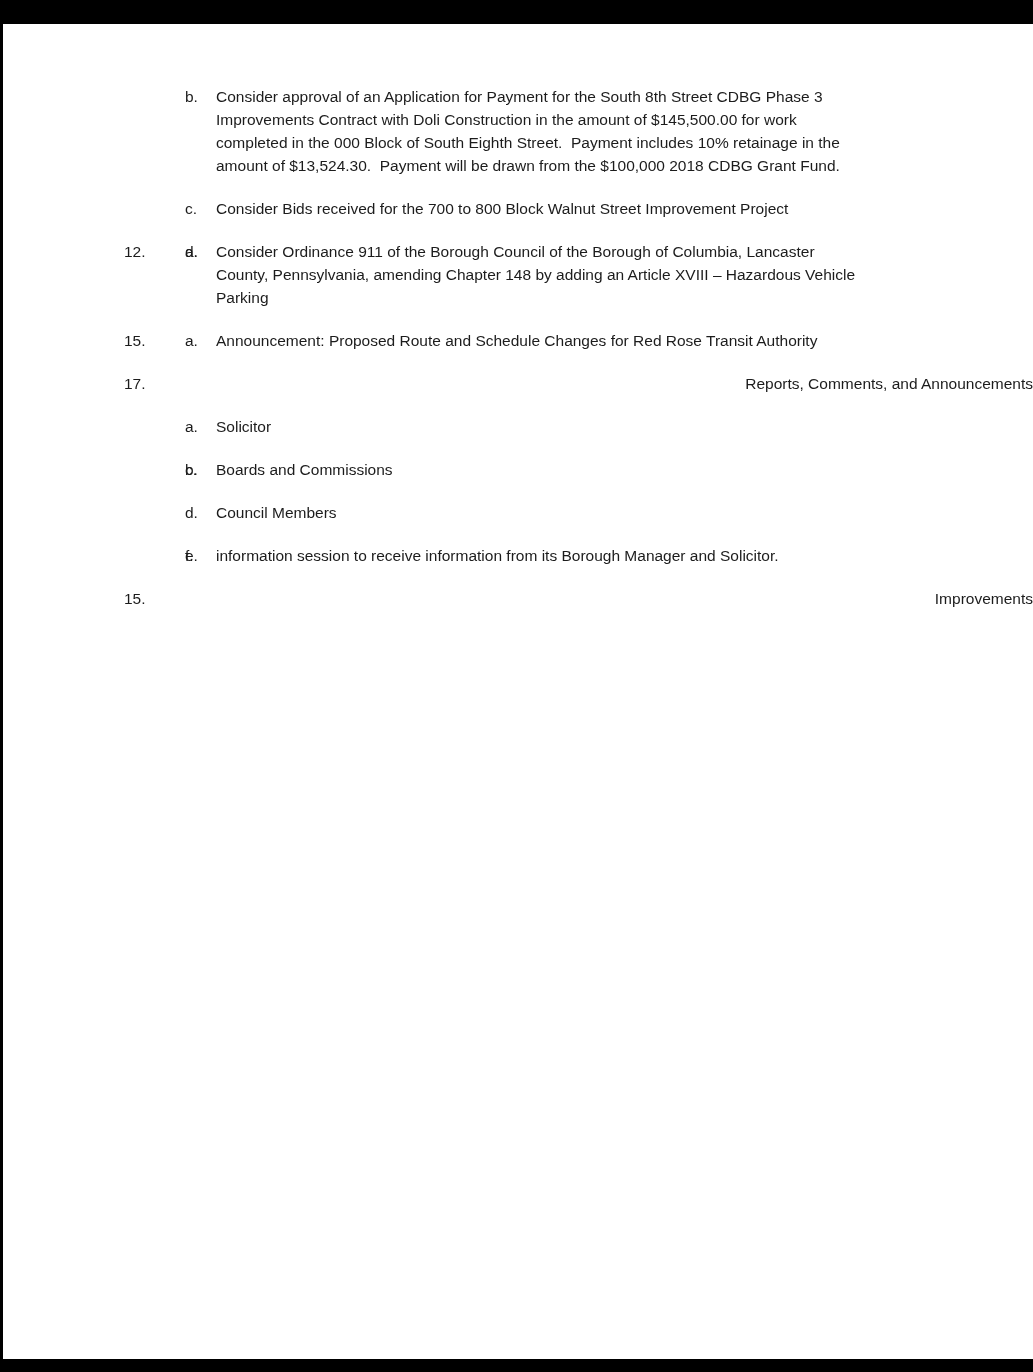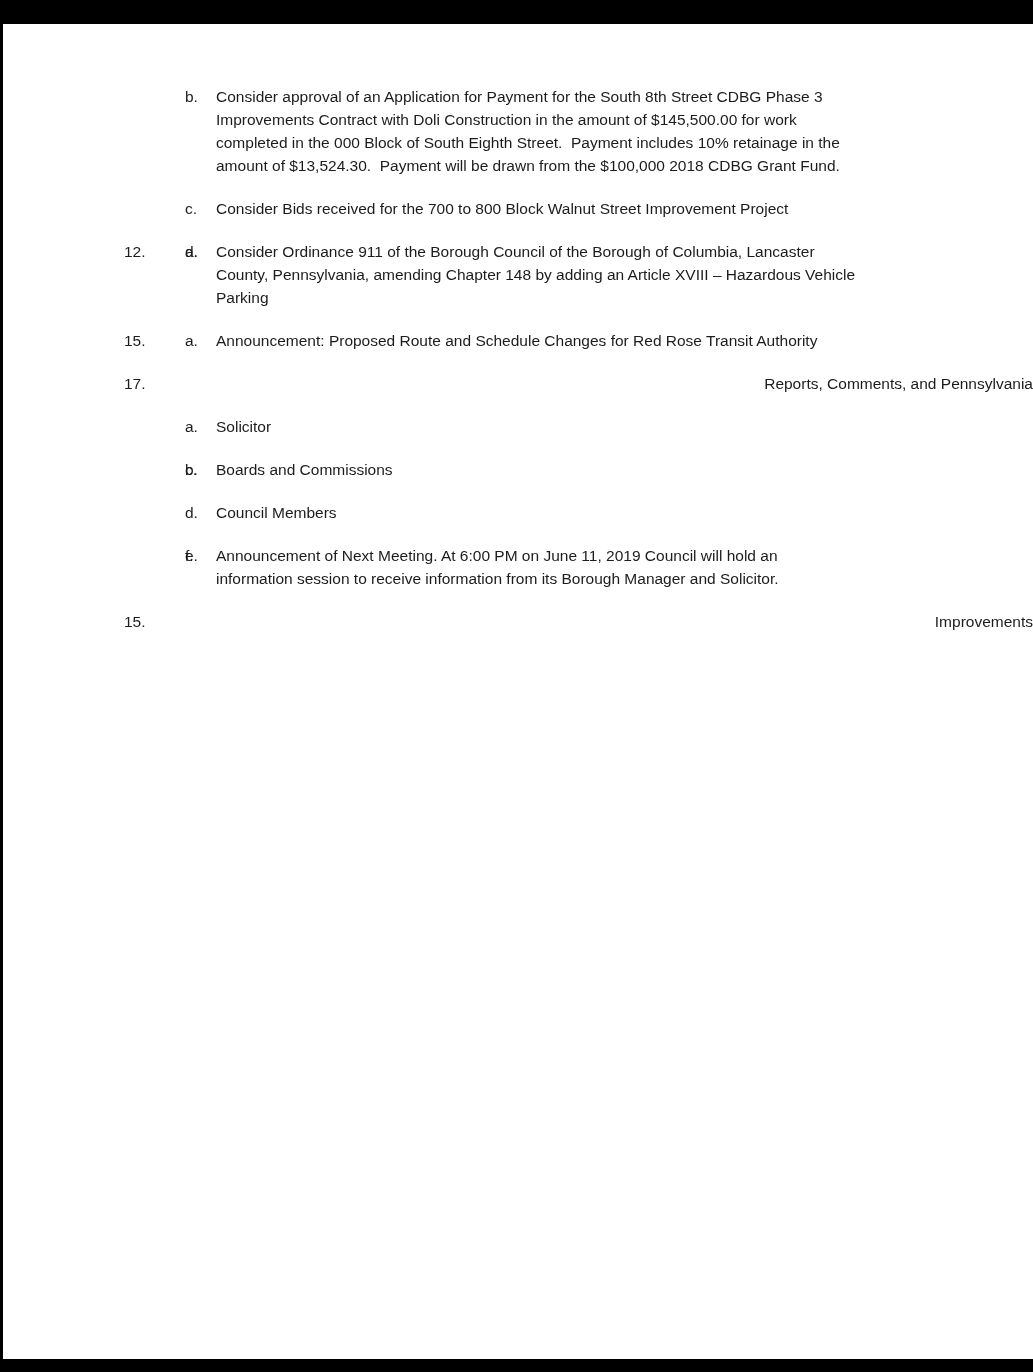--- a/index.html
+++ b/index.html
@@ -90,21 +90,21 @@
       <span class="num">15.</span>
     </div>
 
     <div class="agenda-item">
       <span class="letter">a.</span>
       <span class="line">Announcement: Proposed Route and Schedule Changes for Red Rose Transit Authority</span>
     </div>
 
     <div class="section-heading">
       <span class="num">17.</span>
-      <span class="line">Reports, Comments, and Pennsylvania</span>
+      <span class="line">Reports, Comments, and Announcements</span>
     </div>
 
     <div class="agenda-item">
       <span class="letter">a.</span>
       <span class="line">Solicitor</span>
     </div>
 
     <div class="agenda-item">
       <span class="letter">b.</span>
     </div>
@@ -118,21 +118,20 @@
       <span class="letter">d.</span>
       <span class="line">Council Members</span>
     </div>
 
     <div class="agenda-item">
       <span class="letter">e.</span>
     </div>
 
     <div class="agenda-item">
       <span class="letter">f.</span>
-      <span class="line">Announcement of Next Meeting. At 6:00 PM on June 11, 2019 Council will hold an</span>
       <span class="line">information session to receive information from its Borough Manager and Solicitor.</span>
     </div>
 
     <div class="section-heading">
       <span class="num">15.</span>
       <span class="line">Improvements</span>
     </div>
 
   </div>
 </div>

